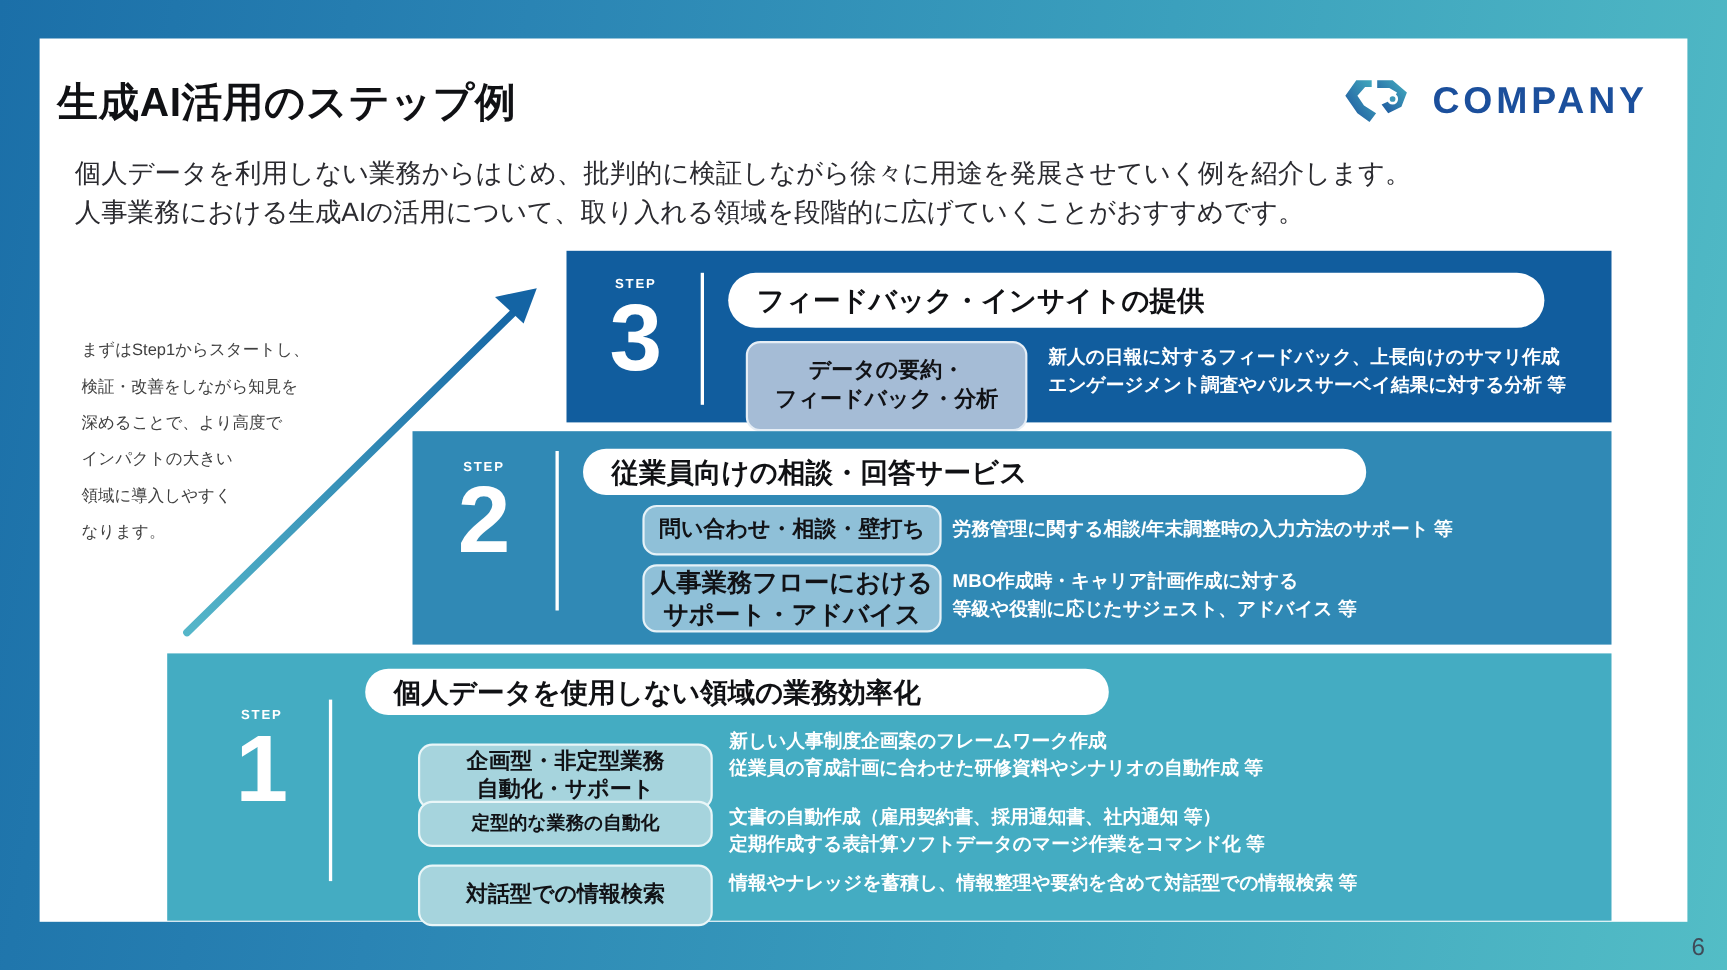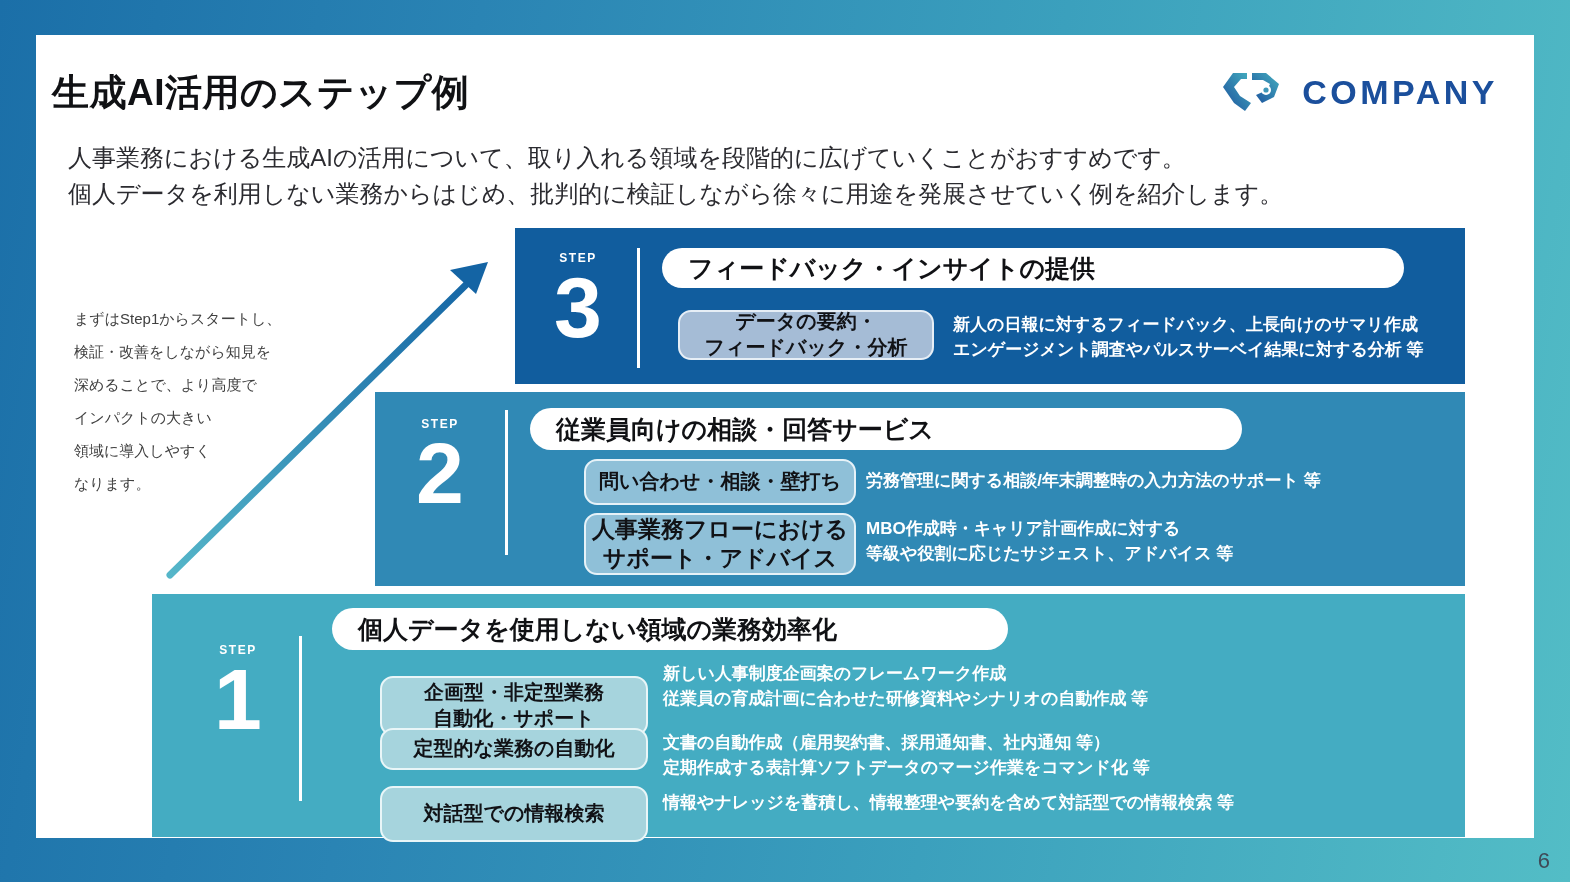--- a/index.html
+++ b/index.html
@@ -130,62 +130,62 @@
   .headline {
     position: absolute;
     background: #ffffff;
     border-radius: 26px;
     display: flex;
     align-items: center;
     font-weight: bold;
     color: #101114;
     box-sizing: border-box;
   }
-  .hl-3 { left: 662px; top: 248px; width: 742px; height: 40px; font-size: 25px; padding-left: 26px; }
+  .hl-3 { left: 662px; top: 248px; width: 742px; height: 50px; font-size: 25px; padding-left: 26px; }
   .hl-2 { left: 530px; top: 408px; width: 712px; height: 42px; font-size: 25px; padding-left: 26px; }
   .hl-1 { left: 332px; top: 608px; width: 676px; height: 42px; font-size: 25px; padding-left: 26px; }
 
   
   .chip {
     position: absolute;
     border-radius: 13px;
     display: flex;
     flex-direction: column;
     align-items: center;
     justify-content: center;
     text-align: center;
     font-weight: bold;
     color: #111216;
     box-sizing: border-box;
     line-height: 1.28;
   }
   .chip-3 {
     background: #a5bcd6;
     border: 2px solid #e6eef6;
-    left: 678px; top: 310px; width: 256px; height: 50px; font-size: 20px;
+    left: 678px; top: 310px; width: 256px; height: 82px; font-size: 20px;
   }
   .chip-2a {
     background: #8fc0d8;
     border: 2px solid #e6f2f8;
     left: 584px; top: 459px; width: 272px; height: 46px; font-size: 20px;
   }
   .chip-2b {
     background: #8fc0d8;
     border: 2px solid #e6f2f8;
     left: 584px; top: 513px; width: 272px; height: 62px; font-size: 23px;
   }
   .chip-1a {
     background: #a6d4dd;
     border: 2px solid #e9f6f8;
     left: 380px; top: 676px; width: 268px; height: 60px; font-size: 20px;
   }
   .chip-1b {
     background: #a6d4dd;
     border: 2px solid #e9f6f8;
-    left: 380px; top: 728px; width: 268px; height: 42px; font-size: 20px;
+    left: 380px; top: 728px; width: 268px; height: 42px; font-size: 17px;
   }
   .chip-1c {
     background: #a6d4dd;
     border: 2px solid #e9f6f8;
     left: 380px; top: 786px; width: 268px; height: 56px; font-size: 20px;
   }
 
   
   .desc {
     position: absolute;
@@ -211,22 +211,22 @@
   }
 </style>
 </head>
 <body>
 
 <div class="slide-bg"></div>
 <div class="slide-card"></div>
 
 <div class="page-title">生成AI活用のステップ例</div>
 <div class="subtitle">
+  <div>個人データを利用しない業務からはじめ、批判的に検証しながら徐々に用途を発展させていく例を紹介します。</div>
   <div>人事業務における生成AIの活用について、取り入れる領域を段階的に広げていくことがおすすめです。</div>
-  <div>個人データを利用しない業務からはじめ、批判的に検証しながら徐々に用途を発展させていく例を紹介します。</div>
 </div>
 
 <div class="logo">
   <svg class="logo-mark" viewBox="0 0 64 44">
     <defs>
       <linearGradient id="lg1" x1="0" y1="1" x2="1" y2="0">
         <stop offset="0%" stop-color="#1b4f9c"></stop>
         <stop offset="100%" stop-color="#45b0c0"></stop>
       </linearGradient>
     </defs>

